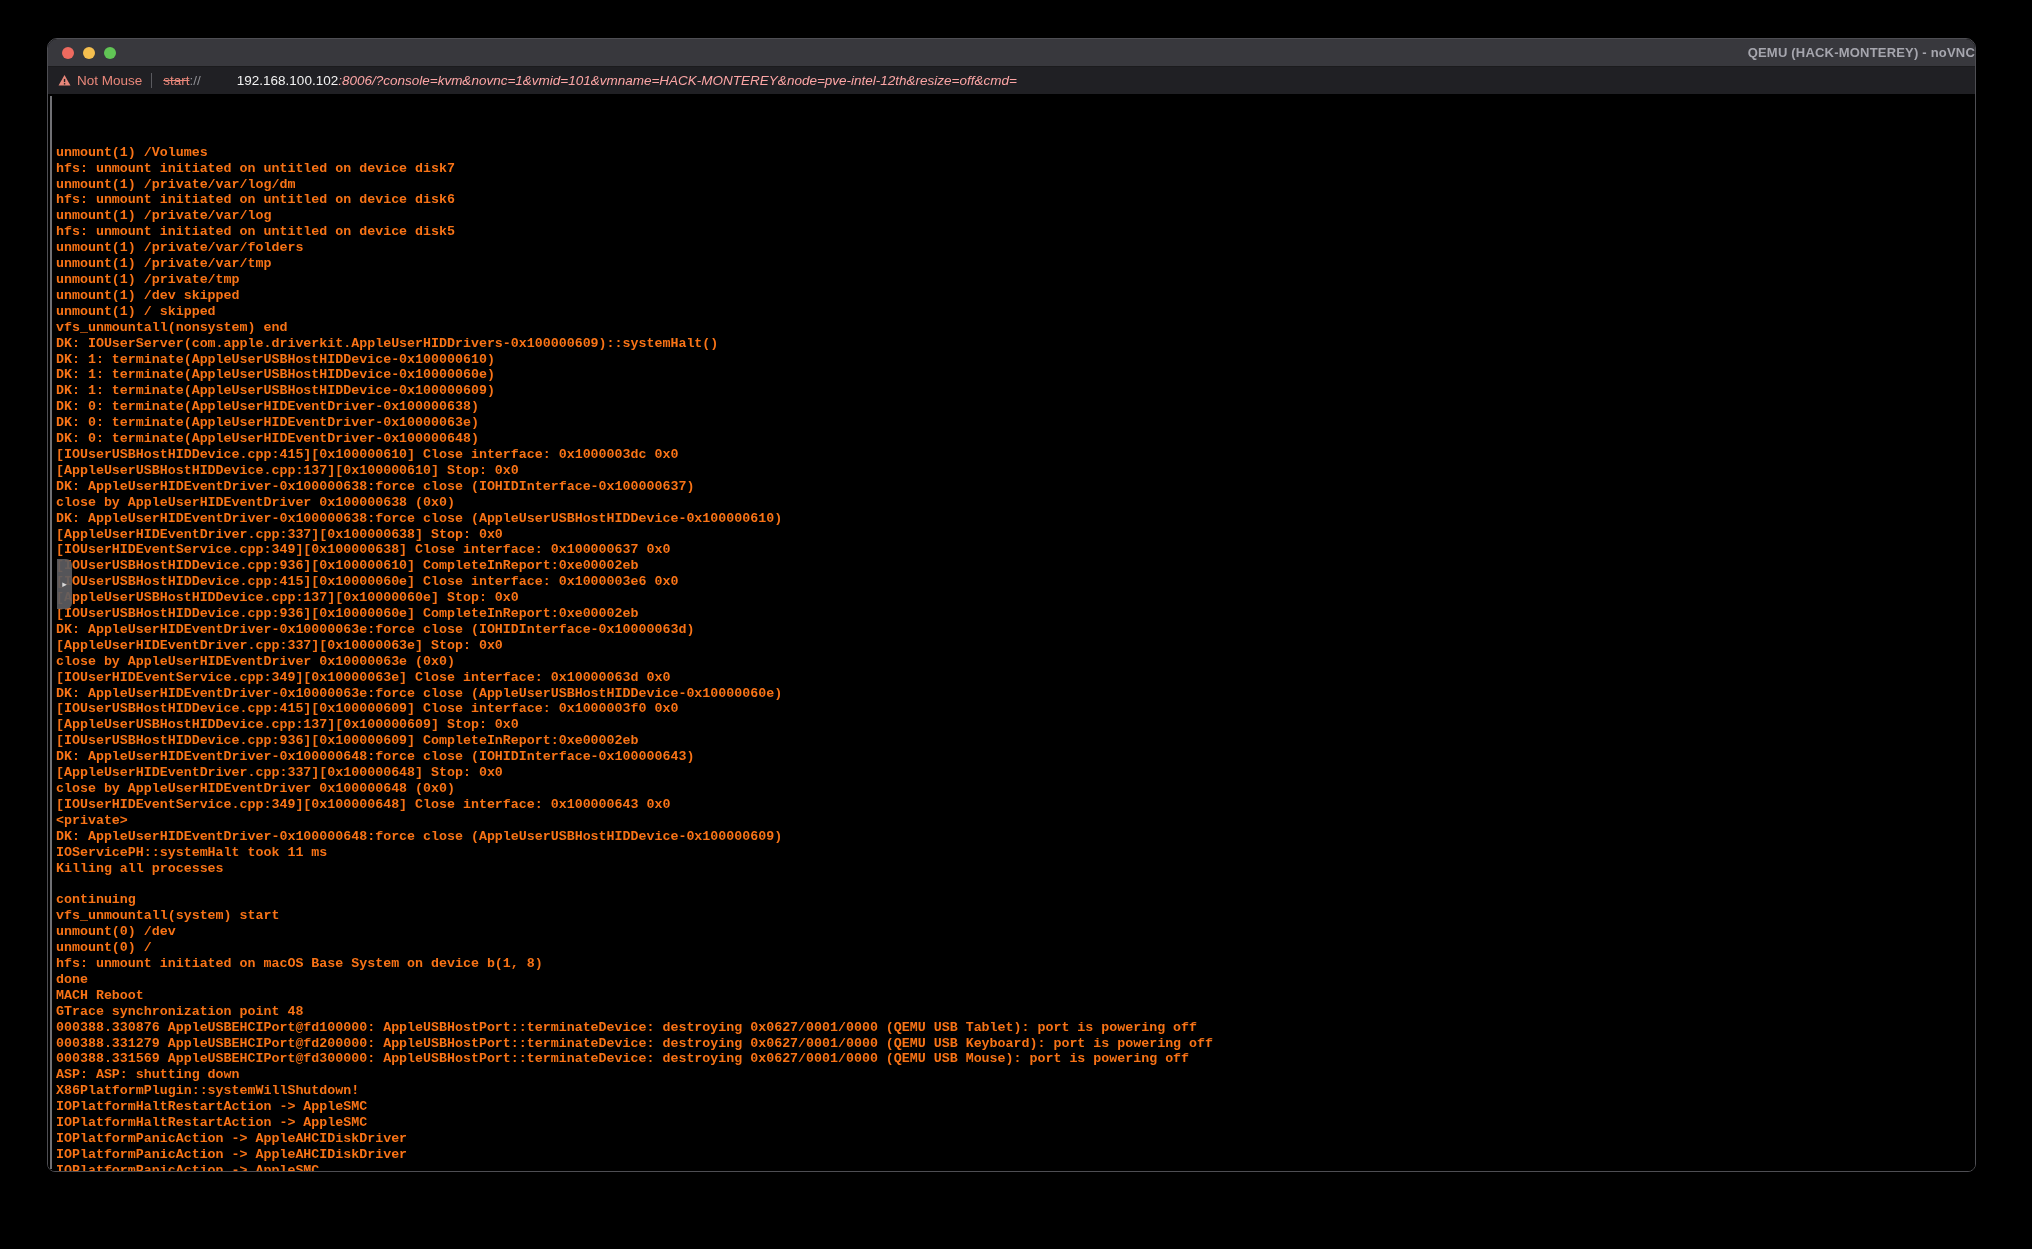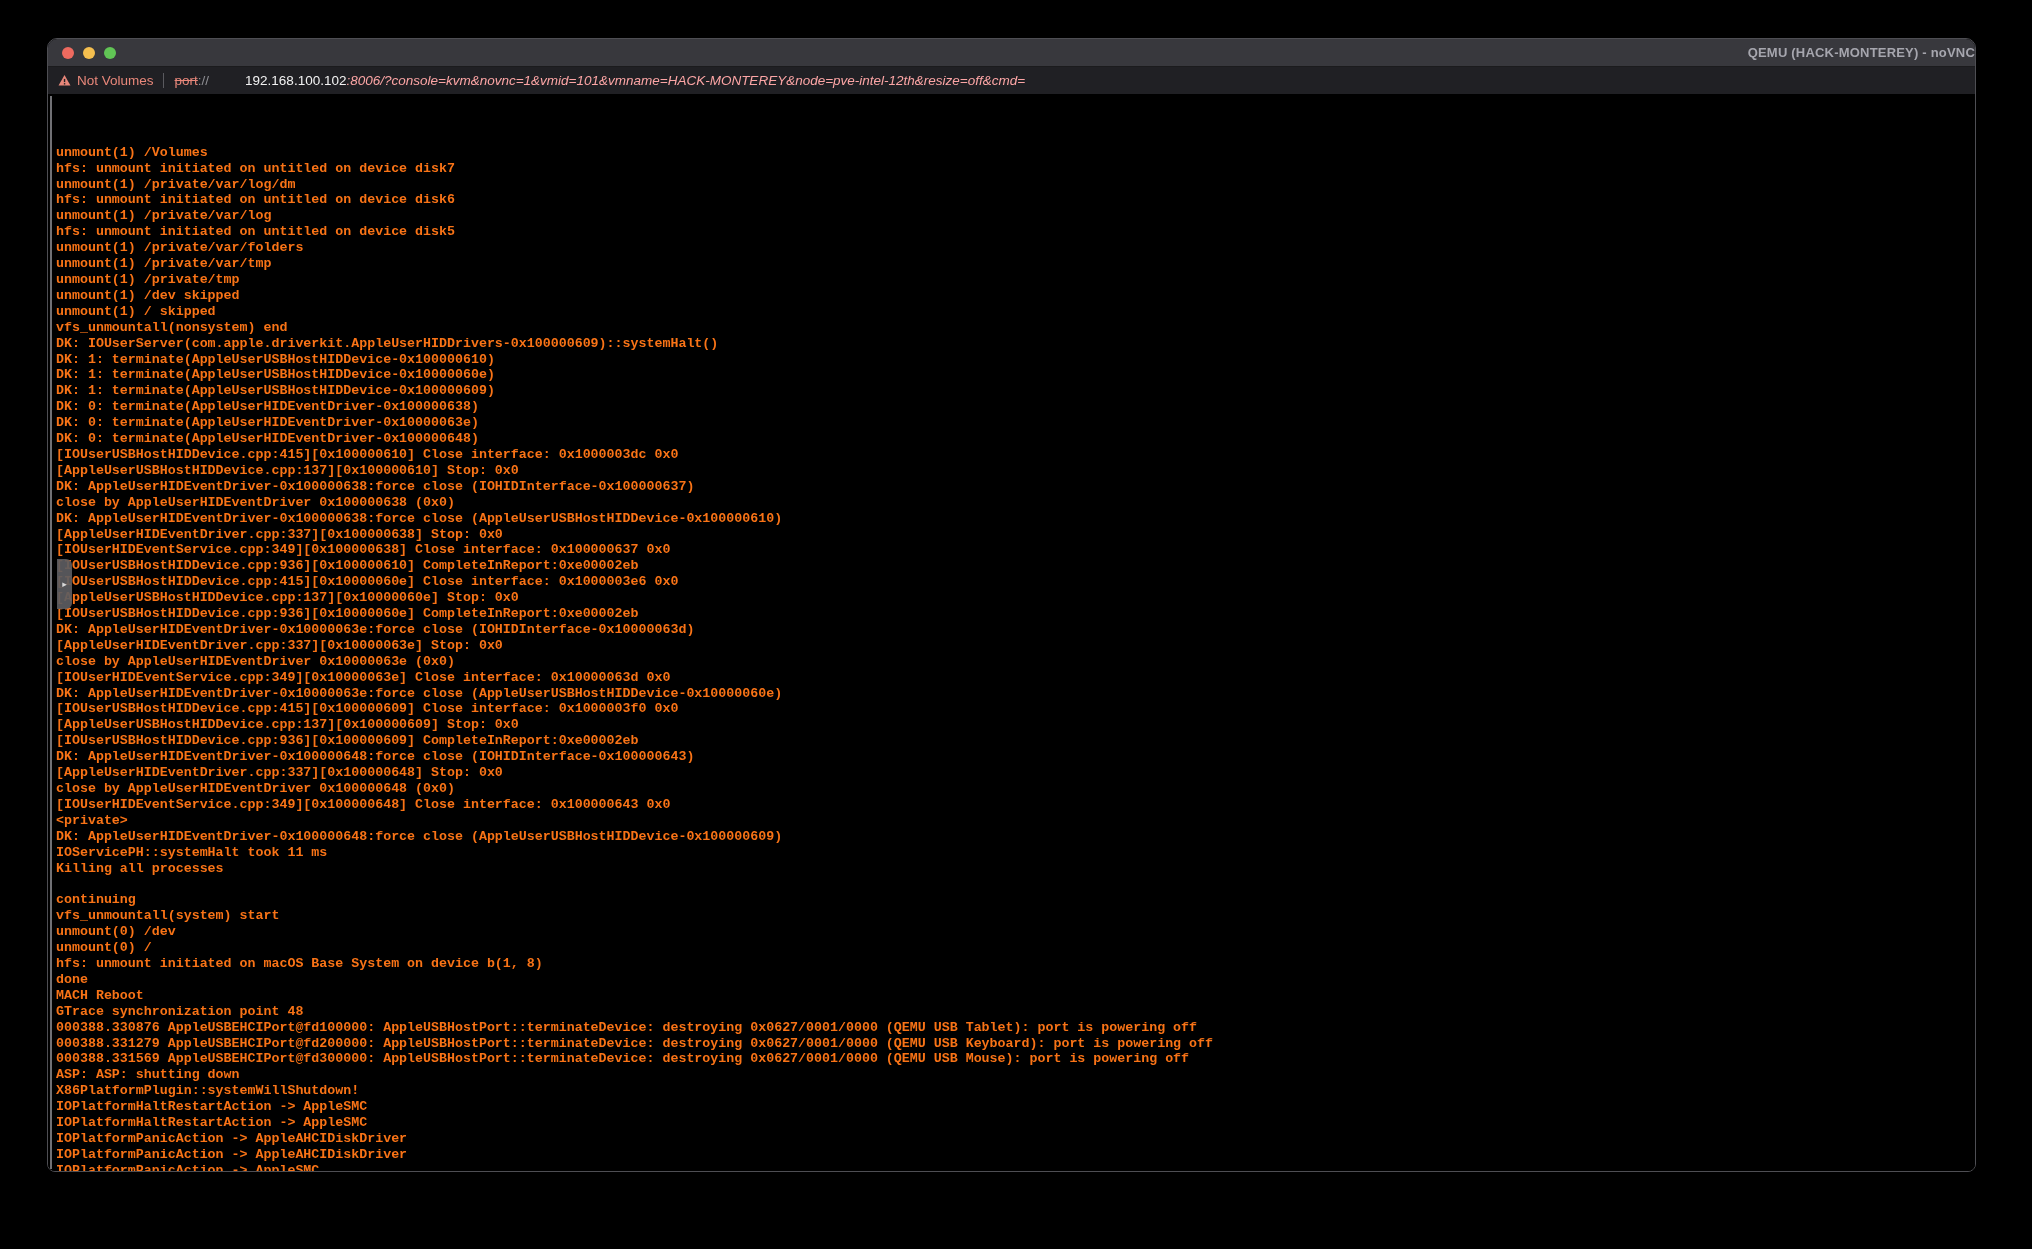--- a/index.html
+++ b/index.html
@@ -153,24 +153,24 @@
   </div>
 
   <div class="urlbar">
     <span class="warn-icon">
       <svg width="13" height="13" viewBox="0 0 24 24">
         <path d="M12 2 L23 21 H1 Z" fill="#e8877a"></path>
         <rect x="10.8" y="9" width="2.6" height="6" fill="#202024"></rect>
         <rect x="10.8" y="16.8" width="2.6" height="2.6" fill="#202024"></rect>
       </svg>
     </span>
-    <span class="not-secure">Not Volumes</span>
+    <span class="not-secure">Not Mouse</span>
     <span class="url-separator"></span>
     <span class="url-text">
-      <span class="url-scheme">port</span><span class="url-delim">://</span><span class="url-host">192.168.100.102</span><span class="url-rest">:8006/?console=kvm&amp;novnc=1&amp;vmid=101&amp;vmname=HACK-MONTEREY&amp;node=pve-intel-12th&amp;resize=off&amp;cmd=</span>
+      <span class="url-scheme">start</span><span class="url-delim">://</span><span class="url-host">192.168.100.102</span><span class="url-rest">:8006/?console=kvm&amp;novnc=1&amp;vmid=101&amp;vmname=HACK-MONTEREY&amp;node=pve-intel-12th&amp;resize=off&amp;cmd=</span>
     </span>
   </div>
 
   <div class="terminal">
     <div class="terminal-edge-line"></div>
 
     <div class="term-lines">
       
     <div class="term-line">unmount(1) /Volumes</div><div class="term-line">hfs: unmount initiated on untitled on device disk7</div><div class="term-line">unmount(1) /private/var/log/dm</div><div class="term-line">hfs: unmount initiated on untitled on device disk6</div><div class="term-line">unmount(1) /private/var/log</div><div class="term-line">hfs: unmount initiated on untitled on device disk5</div><div class="term-line">unmount(1) /private/var/folders</div><div class="term-line">unmount(1) /private/var/tmp</div><div class="term-line">unmount(1) /private/tmp</div><div class="term-line">unmount(1) /dev skipped</div><div class="term-line">unmount(1) / skipped</div><div class="term-line">vfs_unmountall(nonsystem) end</div><div class="term-line">DK: IOUserServer(com.apple.driverkit.AppleUserHIDDrivers-0x100000609)::systemHalt()</div><div class="term-line">DK: 1: terminate(AppleUserUSBHostHIDDevice-0x100000610)</div><div class="term-line">DK: 1: terminate(AppleUserUSBHostHIDDevice-0x10000060e)</div><div class="term-line">DK: 1: terminate(AppleUserUSBHostHIDDevice-0x100000609)</div><div class="term-line">DK: 0: terminate(AppleUserHIDEventDriver-0x100000638)</div><div class="term-line">DK: 0: terminate(AppleUserHIDEventDriver-0x10000063e)</div><div class="term-line">DK: 0: terminate(AppleUserHIDEventDriver-0x100000648)</div><div class="term-line">[IOUserUSBHostHIDDevice.cpp:415][0x100000610] Close interface: 0x1000003dc 0x0</div><div class="term-line">[AppleUserUSBHostHIDDevice.cpp:137][0x100000610] Stop: 0x0</div><div class="term-line">DK: AppleUserHIDEventDriver-0x100000638:force close (IOHIDInterface-0x100000637)</div><div class="term-line">close by AppleUserHIDEventDriver 0x100000638 (0x0)</div><div class="term-line">DK: AppleUserHIDEventDriver-0x100000638:force close (AppleUserUSBHostHIDDevice-0x100000610)</div><div class="term-line">[AppleUserHIDEventDriver.cpp:337][0x100000638] Stop: 0x0</div><div class="term-line">[IOUserHIDEventService.cpp:349][0x100000638] Close interface: 0x100000637 0x0</div><div class="term-line">[IOUserUSBHostHIDDevice.cpp:936][0x100000610] CompleteInReport:0xe00002eb</div><div class="term-line">[IOUserUSBHostHIDDevice.cpp:415][0x10000060e] Close interface: 0x1000003e6 0x0</div><div class="term-line">[AppleUserUSBHostHIDDevice.cpp:137][0x10000060e] Stop: 0x0</div><div class="term-line">[IOUserUSBHostHIDDevice.cpp:936][0x10000060e] CompleteInReport:0xe00002eb</div><div class="term-line">DK: AppleUserHIDEventDriver-0x10000063e:force close (IOHIDInterface-0x10000063d)</div><div class="term-line">[AppleUserHIDEventDriver.cpp:337][0x10000063e] Stop: 0x0</div><div class="term-line">close by AppleUserHIDEventDriver 0x10000063e (0x0)</div><div class="term-line">[IOUserHIDEventService.cpp:349][0x10000063e] Close interface: 0x10000063d 0x0</div><div class="term-line">DK: AppleUserHIDEventDriver-0x10000063e:force close (AppleUserUSBHostHIDDevice-0x10000060e)</div><div class="term-line">[IOUserUSBHostHIDDevice.cpp:415][0x100000609] Close interface: 0x1000003f0 0x0</div><div class="term-line">[AppleUserUSBHostHIDDevice.cpp:137][0x100000609] Stop: 0x0</div><div class="term-line">[IOUserUSBHostHIDDevice.cpp:936][0x100000609] CompleteInReport:0xe00002eb</div><div class="term-line">DK: AppleUserHIDEventDriver-0x100000648:force close (IOHIDInterface-0x100000643)</div><div class="term-line">[AppleUserHIDEventDriver.cpp:337][0x100000648] Stop: 0x0</div><div class="term-line">close by AppleUserHIDEventDriver 0x100000648 (0x0)</div><div class="term-line">[IOUserHIDEventService.cpp:349][0x100000648] Close interface: 0x100000643 0x0</div><div class="term-line">&lt;private&gt;</div><div class="term-line">DK: AppleUserHIDEventDriver-0x100000648:force close (AppleUserUSBHostHIDDevice-0x100000609)</div><div class="term-line">IOServicePH::systemHalt took 11 ms</div><div class="term-line">Killing all processes</div><div class="term-line">&nbsp;</div><div class="term-line">continuing</div><div class="term-line">vfs_unmountall(system) start</div><div class="term-line">unmount(0) /dev</div><div class="term-line">unmount(0) /</div><div class="term-line">hfs: unmount initiated on macOS Base System on device b(1, 8)</div><div class="term-line">done</div><div class="term-line">MACH Reboot</div><div class="term-line">GTrace synchronization point 48</div><div class="term-line">000388.330876 AppleUSBEHCIPort@fd100000: AppleUSBHostPort::terminateDevice: destroying 0x0627/0001/0000 (QEMU USB Tablet): port is powering off</div><div class="term-line">000388.331279 AppleUSBEHCIPort@fd200000: AppleUSBHostPort::terminateDevice: destroying 0x0627/0001/0000 (QEMU USB Keyboard): port is powering off</div><div class="term-line">000388.331569 AppleUSBEHCIPort@fd300000: AppleUSBHostPort::terminateDevice: destroying 0x0627/0001/0000 (QEMU USB Mouse): port is powering off</div><div class="term-line">ASP: ASP: shutting down</div><div class="term-line">X86PlatformPlugin::systemWillShutdown!</div><div class="term-line">IOPlatformHaltRestartAction -&gt; AppleSMC</div><div class="term-line">IOPlatformHaltRestartAction -&gt; AppleSMC</div><div class="term-line">IOPlatformPanicAction -&gt; AppleAHCIDiskDriver</div><div class="term-line">IOPlatformPanicAction -&gt; AppleAHCIDiskDriver</div><div class="term-line">IOPlatformPanicAction -&gt; AppleSMC</div></div>
 

